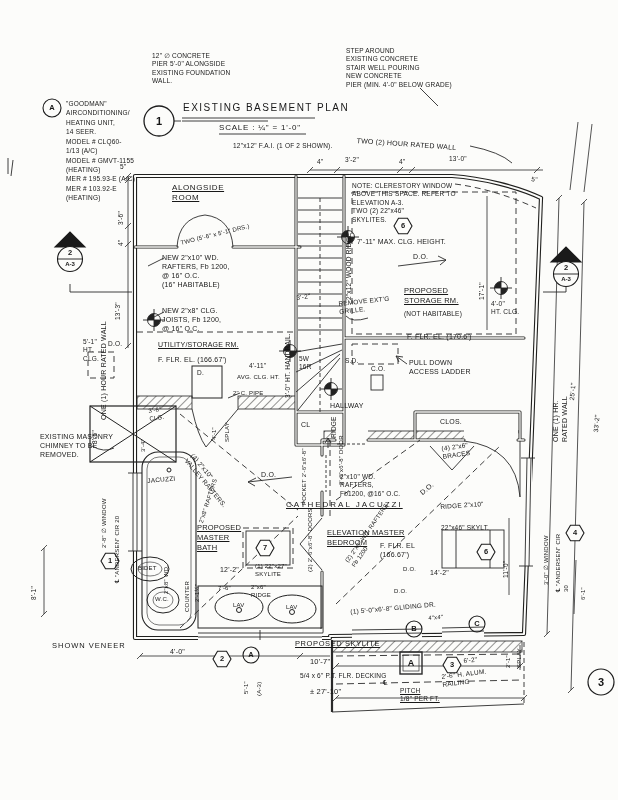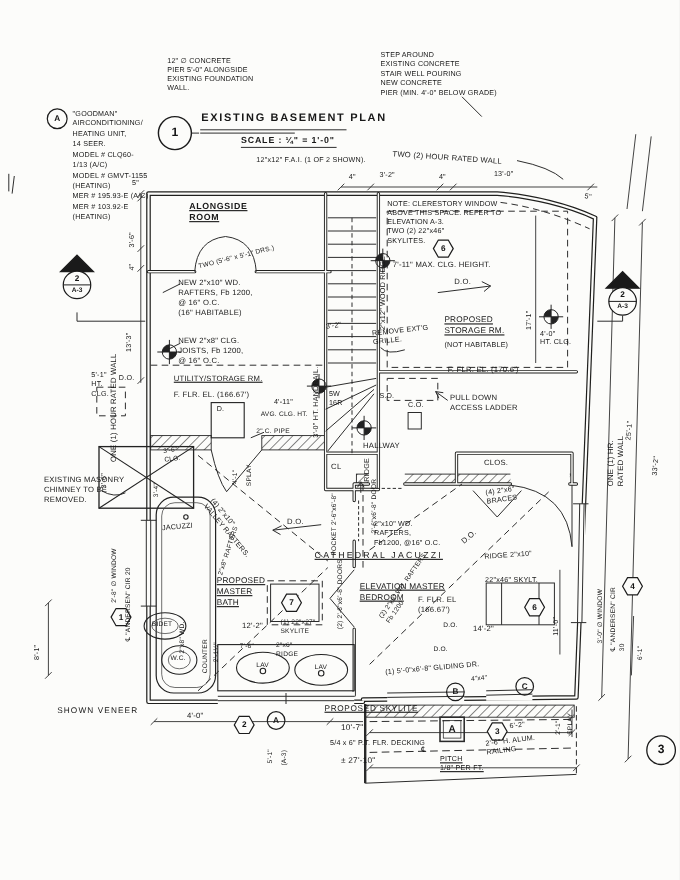--- a/index.html
+++ b/index.html
@@ -2,21 +2,21 @@
 <html><head>
 <meta charset="utf-8">
 <style>
   html,body{margin:0;padding:0;background:#e8e8e4;}
   .sheet{position:relative;width:618px;height:800px;margin:0 auto;background:#fcfcfa;
          font-family:"Liberation Sans","DejaVu Sans",sans-serif;color:#1c1c1c;overflow:hidden;}
   svg.draw{position:absolute;left:0;top:0;}
   .lbl{position:absolute;font-size:7px;line-height:1.3;white-space:pre-line;
        letter-spacing:.2px;color:#181818;transform-origin:0 0;}
   .s6{font-size:6px}.s65{font-size:6.5px}.s75{font-size:7.5px}.s8{font-size:8px}
-  .b{font-weight:bold}
+  .b{font-weight:normal}
   .u{text-decoration:underline}
   .v{transform:rotate(-90deg)}
   .mark{position:absolute;font-size:7.5px;font-weight:bold;color:#151515;
         transform:translate(-50%,-50%);text-align:center;line-height:1;}
 </style>
 </head>
 <body>
 
 <div class="sheet">
 

